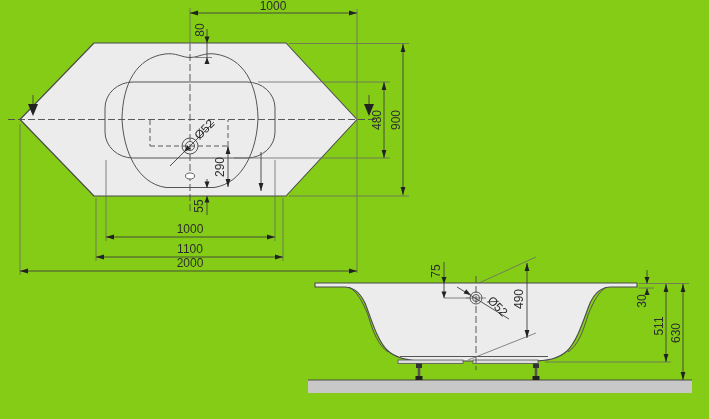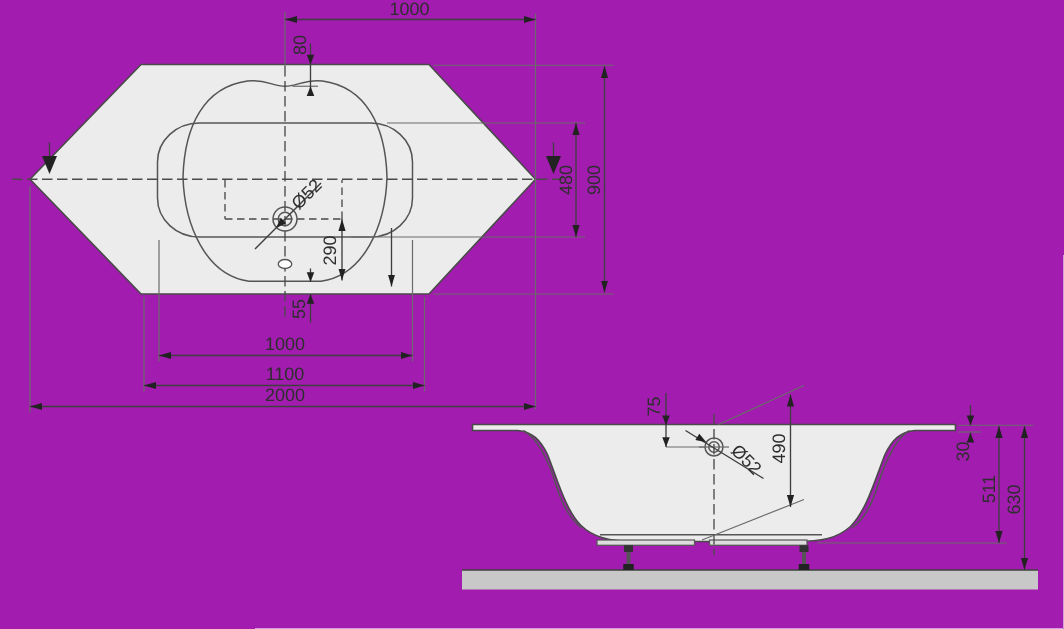--- a/index.html
+++ b/index.html
@@ -1,16 +1,16 @@
 <!DOCTYPE html>
 <html><head>
 <meta charset="utf-8">
 <style>
   html,body{margin:0;padding:0;background:#ffffff;}
-  .canvas{position:relative;width:709px;height:419px;background:#a21caf;overflow:hidden;
+  .canvas{position:relative;width:709px;height:419px;background:#84cc16;overflow:hidden;
           font-family:"Liberation Sans", sans-serif;}
   svg text{font-family:"Liberation Sans", sans-serif;font-size:12px;fill:#2e2e2e;}
   .outline{fill:#ececec;stroke:#4a4a4a;stroke-width:1.1;stroke-linejoin:round;}
   .cont{fill:none;stroke:#555;stroke-width:1;}
   .thin{fill:none;stroke:#6b6b6b;stroke-width:0.8;}
   .dim{fill:none;stroke:#3f3f3f;stroke-width:0.9;}
   .dash{fill:none;stroke:#4a4a4a;stroke-width:0.9;stroke-dasharray:7 3;}
   .dash2{fill:none;stroke:#4a4a4a;stroke-width:0.9;stroke-dasharray:5 3;}
   .arr{fill:#222;stroke:none;}
   .floor{fill:#c8c8c8;stroke:none;}

